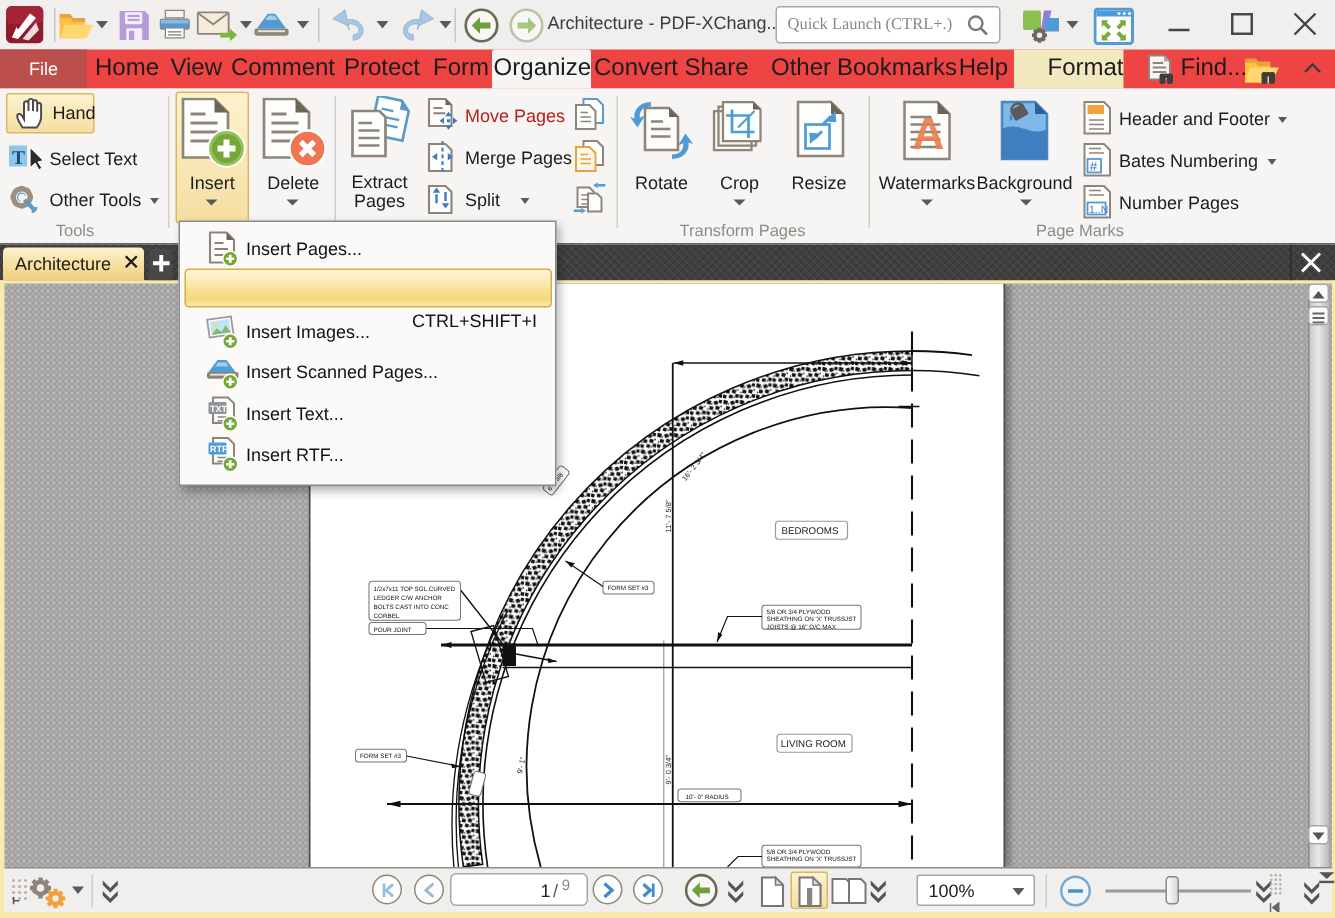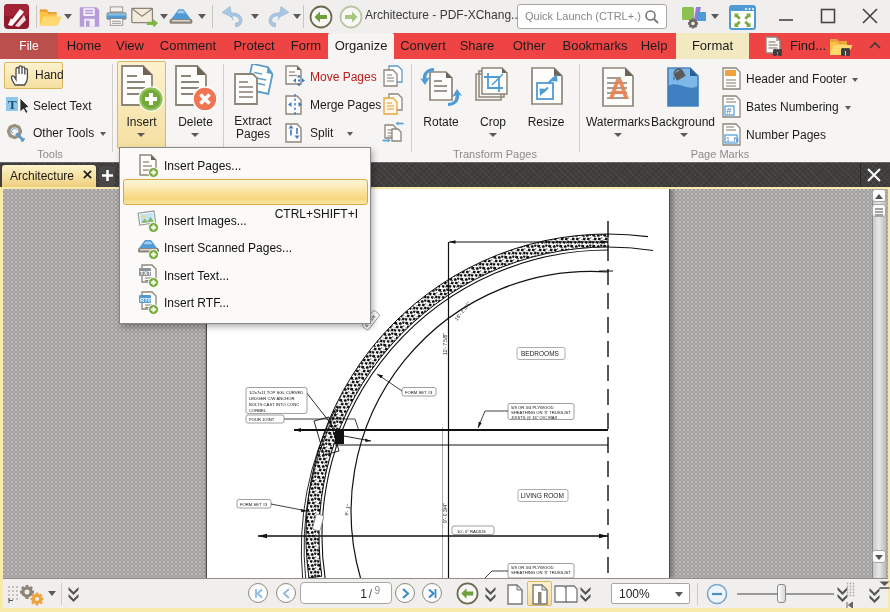--- a/index.html
+++ b/index.html
@@ -4,26 +4,26 @@
 <style>
 * { margin:0; padding:0; box-sizing:border-box; }
 html,body { width:890px; height:612px; overflow:hidden; }
 body { font-family:"Liberation Sans", sans-serif; position:relative; background:#f1efed; }
 .abs { position:absolute; }
 
 
 #titlebar { position:absolute; left:0; top:0; width:890px; height:33px; background:#f1efee; }
 .tsep { position:absolute; top:5px; width:1px; height:23px; background:#c9c6c2; }
 .dd { position:absolute; width:0; height:0; border-left:4px solid transparent; border-right:4px solid transparent; border-top:5px solid #5a5a5a; }
-#qlaunch { position:absolute; left:517px; top:4px; width:150px; height:25px; background:#fff; border:1px solid #a9a7a4; border-radius:3px; color:#8a8884; font-size:11px; line-height:23px; padding-left:7px; }
+#qlaunch { position:absolute; left:517px; top:4px; width:150px; height:25px; background:#fff; border:1px solid #a9a7a4; border-radius:3px; color:#8a8884; font-size:11px; line-height:23px; padding-left:7px;font-family:Liberation Serif, serif; }
 #wtitle { position:absolute; left:365px; top:8px; width:150px; font-size:12px; color:#3b3b3b; white-space:nowrap; }
 
 
 #tabrow { position:absolute; left:0; top:33px; width:890px; height:26px; background:#ef4444; }
-#tabrow .tab { position:absolute; top:0; height:26px; font-size:13px; color:#1c1c1c; text-align:center; line-height:26px; }
+#tabrow .tab { position:absolute; top:0; height:26px; font-size:16px; color:#1c1c1c; text-align:right; line-height:26px; }
 #filetab { position:absolute; left:0; top:0; width:58px; height:26px; background:#bb4f4b; color:#fff; font-size:12px; text-align:center; line-height:26px; }
 #orgtab { background:#f7f5f3; color:#2b5c9b; border-radius:2px 2px 0 0; }
 #fmttab { background:#f3e9c0; }
 
 
 #ribbon { position:absolute; left:0; top:59px; width:890px; height:104px; background:#f7f5f3; border-bottom:1px solid #666; }
 .rsep { position:absolute; top:5px; width:1px; height:88px; background:#d2cfca; }
 .glabel { position:absolute; top:89px; font-size:11px; color:#8d8b88; text-align:center; }
 .rbtn-label { font-size:12px; color:#1c1c1c; text-align:center; }
 .ddc { width:0; height:0; border-left:4px solid transparent; border-right:4px solid transparent; border-top:4px solid #5a5a5a; margin:2px auto 0; }

